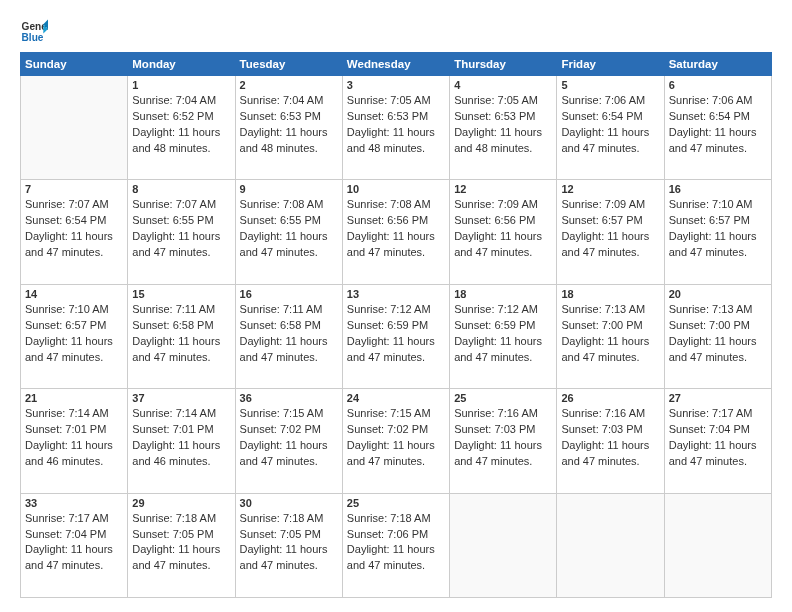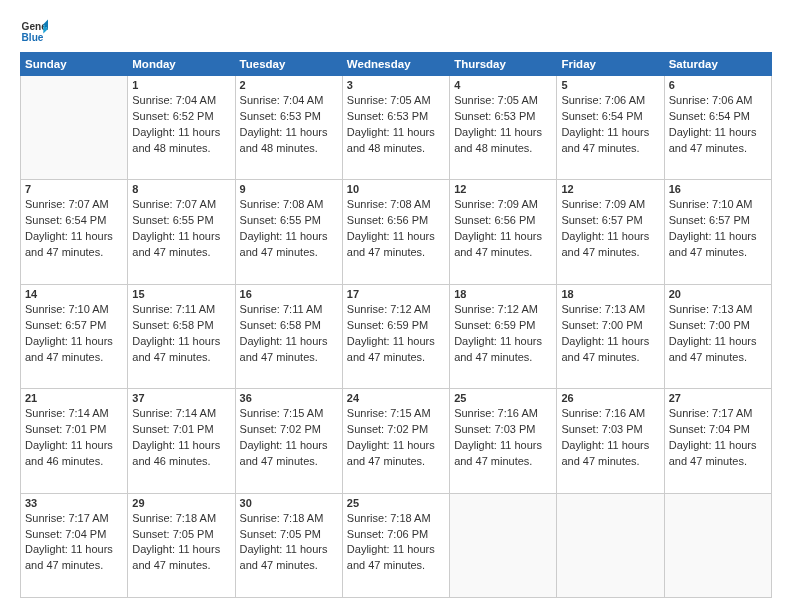--- a/index.html
+++ b/index.html
@@ -229,21 +229,21 @@
 and 47 minutes.</div>
           </td>
           <td>
             <span class="day-number">16</span>
             <div class="cell-info" style="white-space: pre-line;">Sunrise: 7:11 AM
 Sunset: 6:58 PM
 Daylight: 11 hours
 and 47 minutes.</div>
           </td>
           <td>
-            <span class="day-number">17</span>
+            <span class="day-number">13</span>
             <div class="cell-info" style="white-space: pre-line;">Sunrise: 7:12 AM
 Sunset: 6:59 PM
 Daylight: 11 hours
 and 47 minutes.</div>
           </td>
           <td>
             <span class="day-number">18</span>
             <div class="cell-info" style="white-space: pre-line;">Sunrise: 7:12 AM
 Sunset: 6:59 PM
 Daylight: 11 hours

